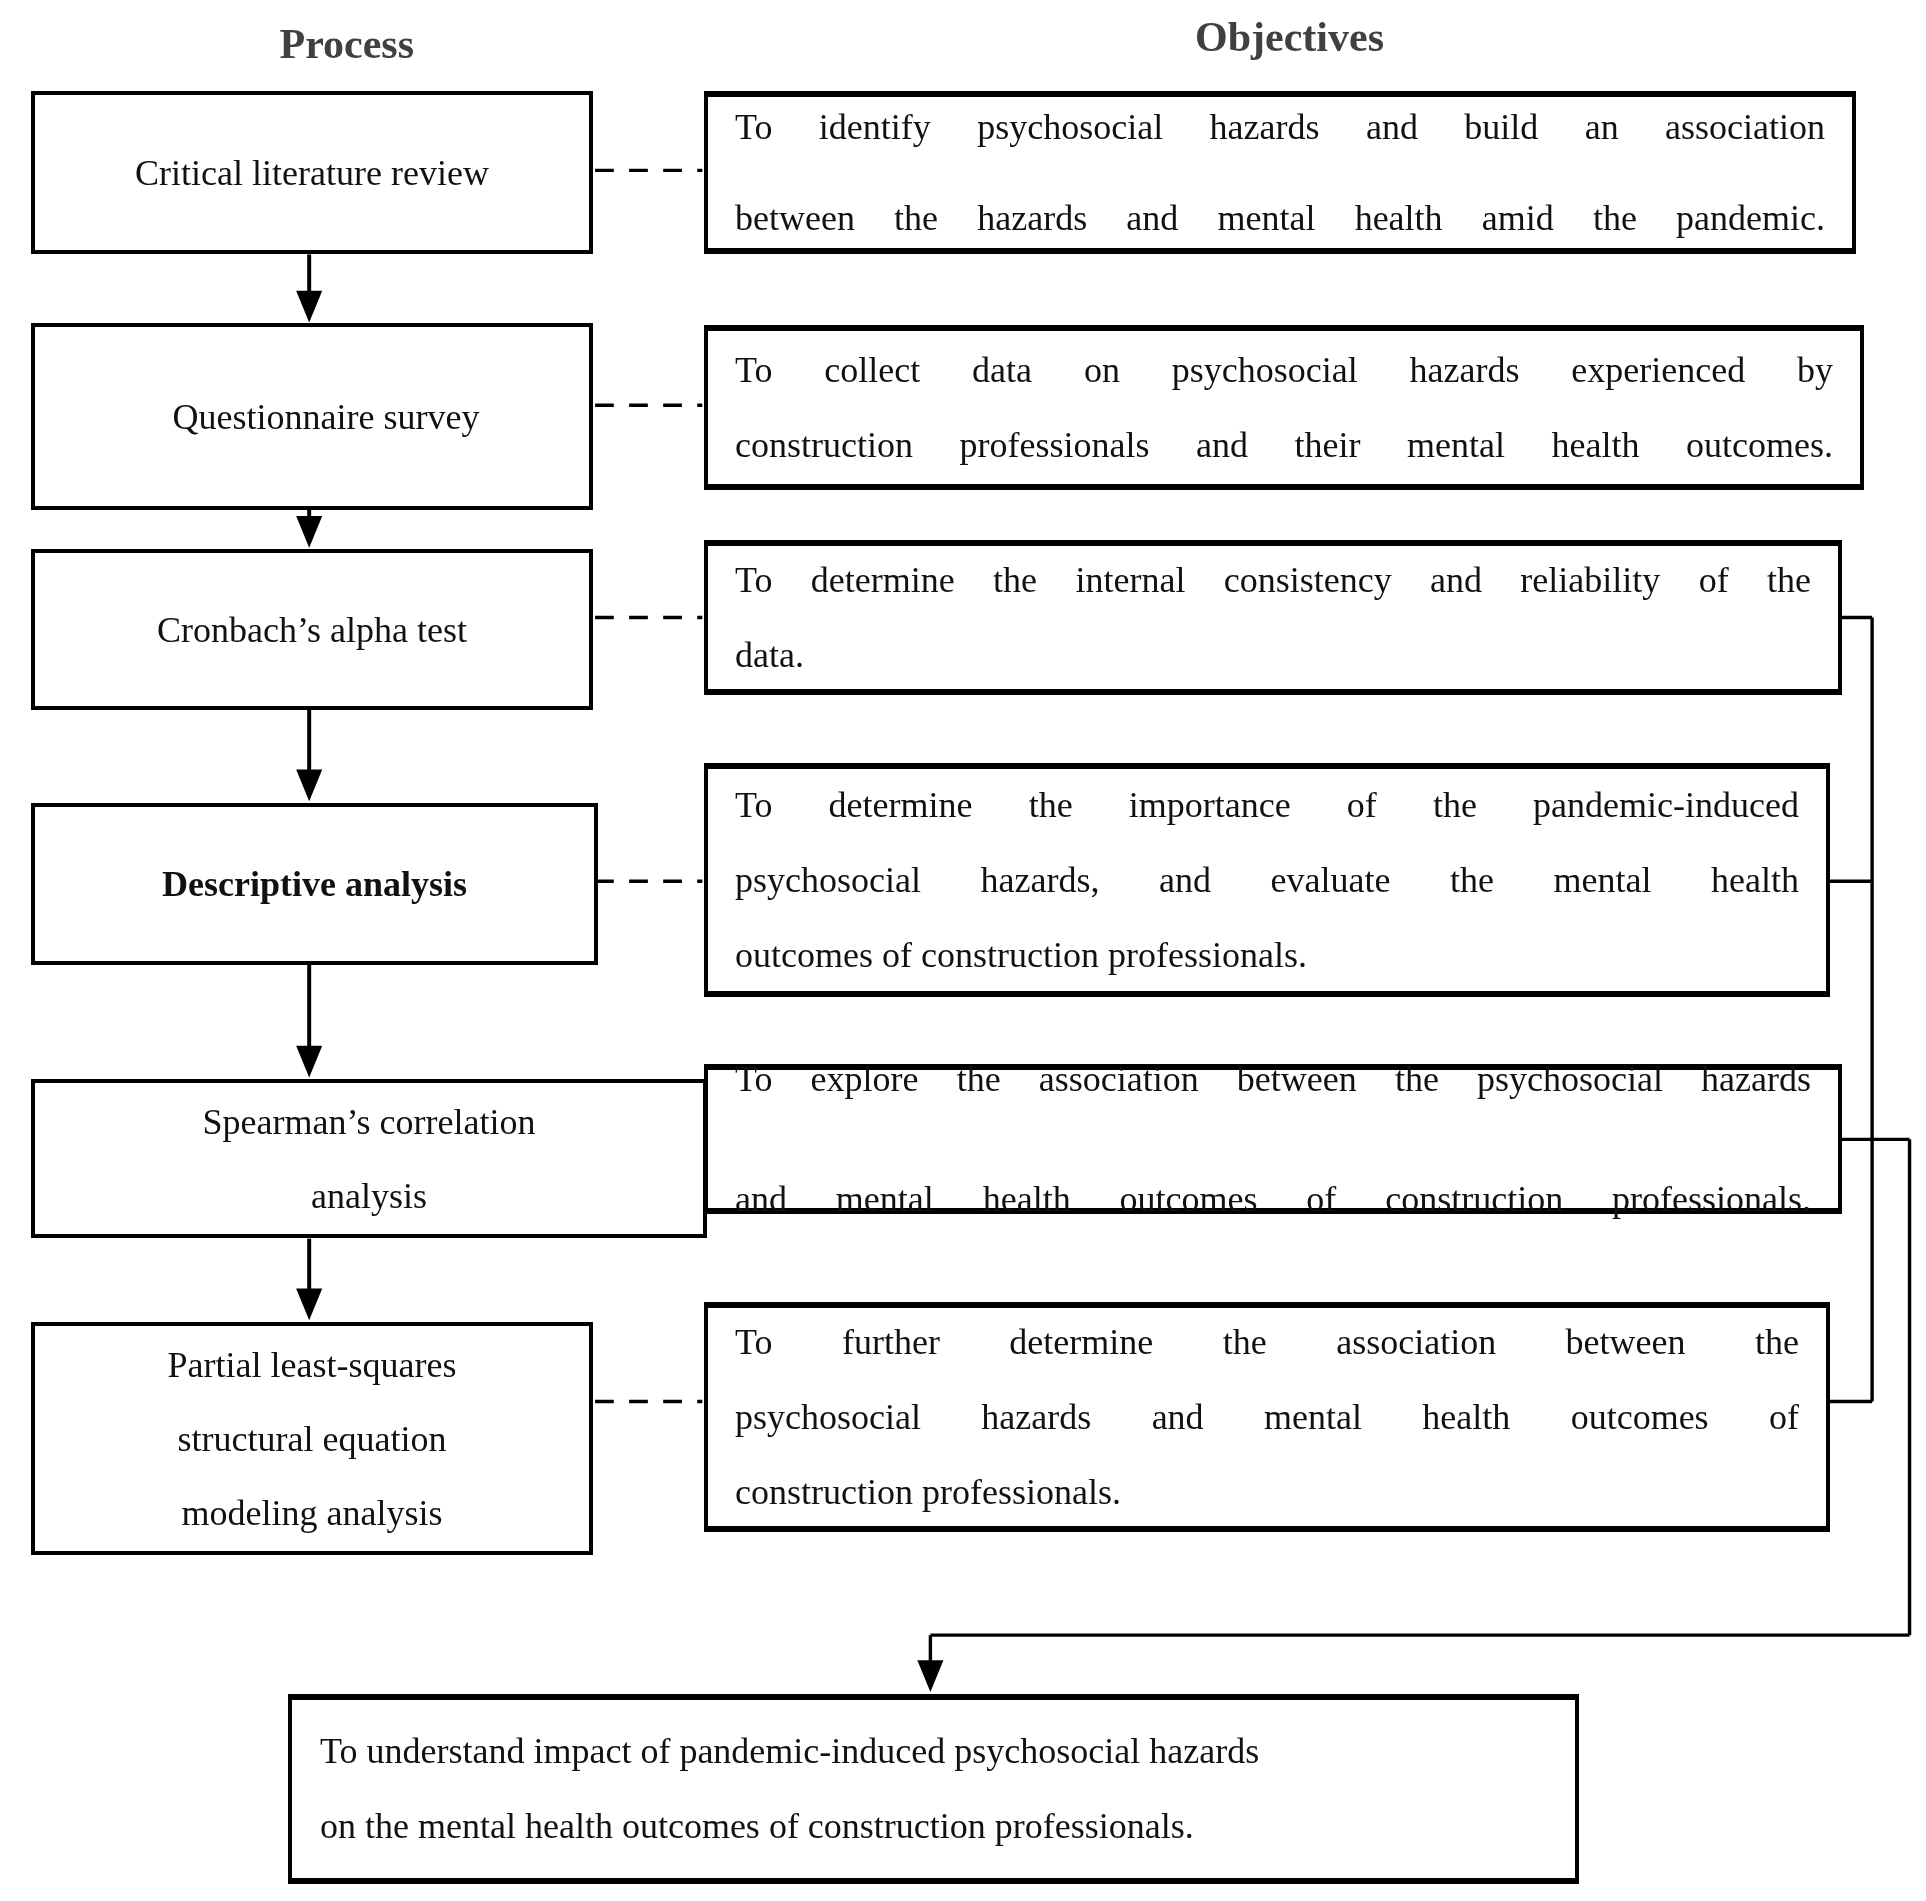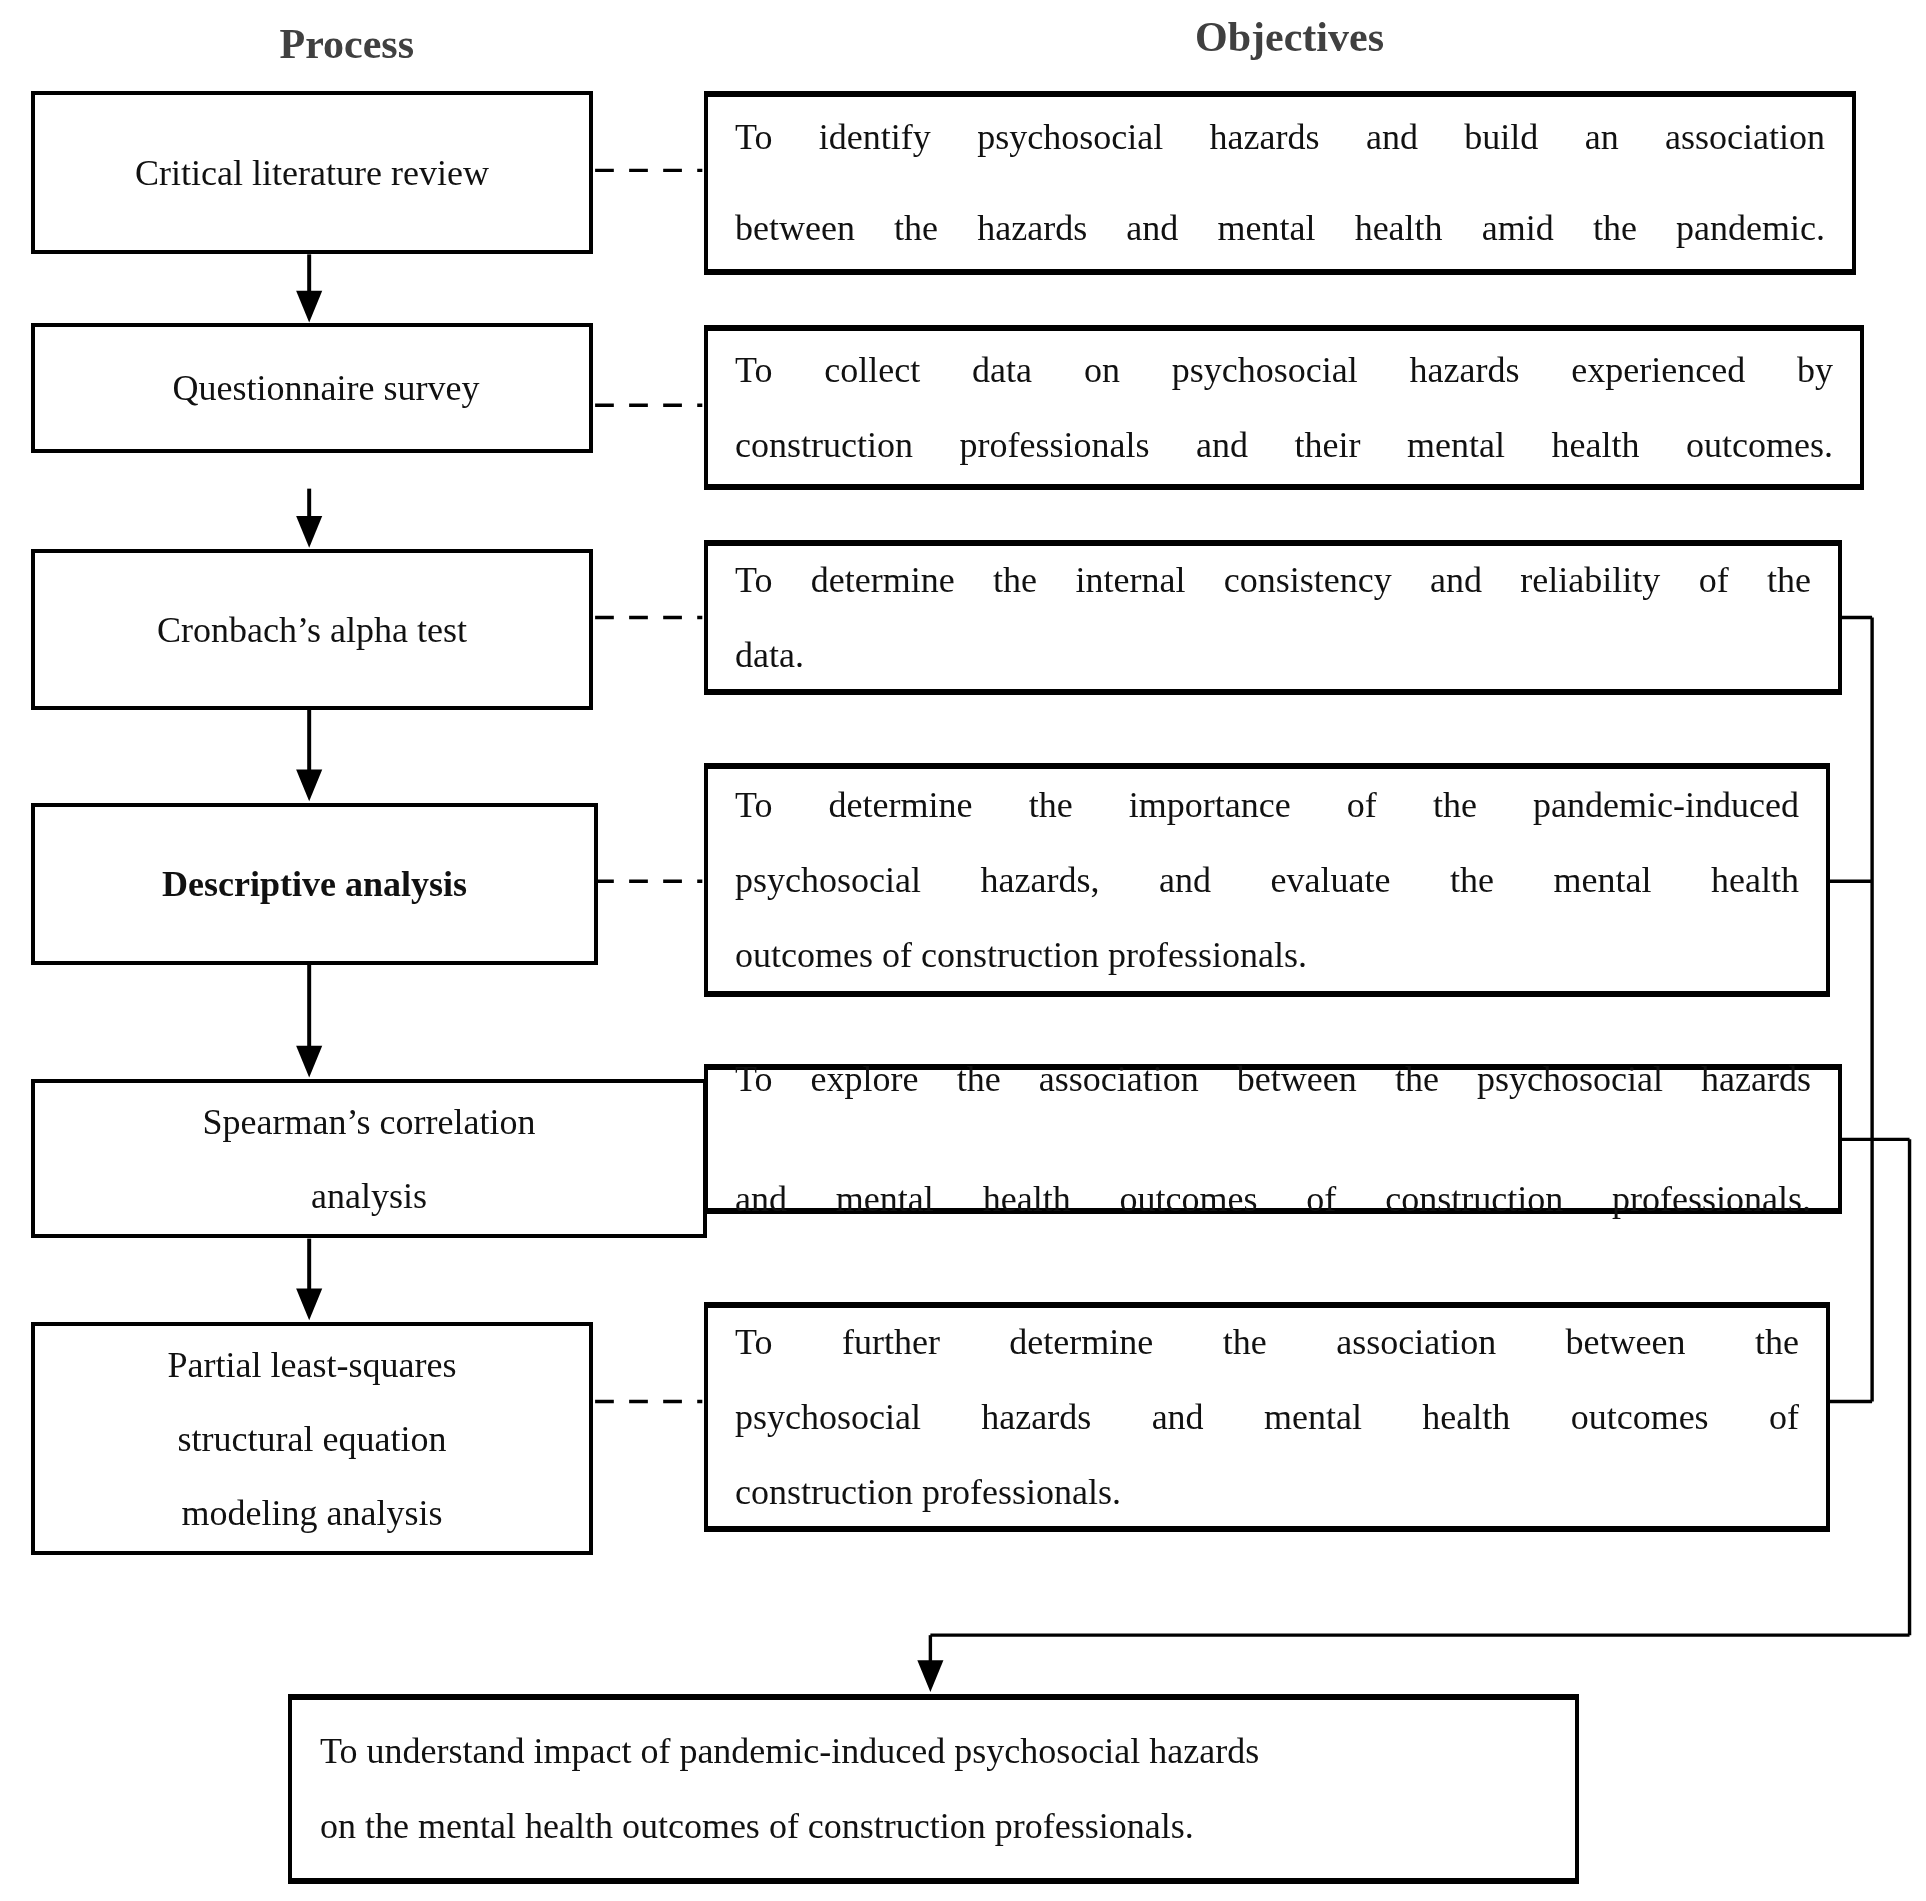--- a/index.html
+++ b/index.html
@@ -96,21 +96,21 @@
     </g>
   </svg>
 
   <div class="hdr" style="left:210px;top:20px;width:204px;">Process</div>
   <div class="hdr" style="left:1157px;top:12.5px;width:227px;">Objectives</div>
 
   <div class="box pbox" style="left:31px;top:91px;width:562px;height:163px;">
     <div class="pline">Critical literature review</div>
   </div>
 
-  <div class="box pbox" style="left:31px;top:323px;width:562px;height:130px;padding-left:28px;">
+  <div class="box pbox" style="left:31px;top:323px;width:562px;height:187px;padding-left:28px;">
     <div class="pline">Questionnaire survey</div>
   </div>
 
   <div class="box pbox" style="left:31px;top:549px;width:562px;height:161px;">
     <div class="pline">Cronbach’s alpha test</div>
   </div>
 
   <div class="box pbox" style="left:31px;top:803px;width:567px;height:162px;font-weight:bold;">
     <div class="pline">Descriptive analysis</div>
   </div>
@@ -119,21 +119,21 @@
     <div class="pline">Spearman’s correlation</div>
     <div class="pline">analysis</div>
   </div>
 
   <div class="box pbox" style="left:31px;top:1322px;width:562px;height:233px;">
     <div class="pline">Partial least-squares</div>
     <div class="pline">structural equation</div>
     <div class="pline">modeling analysis</div>
   </div>
 
-  <div class="box obox" style="left:704px;top:91px;width:1152px;height:184px;gap:16px;">
+  <div class="box obox" style="left:704px;top:91px;width:1152px;height:163px;gap:16px;">
     <div class="oline j">To identify psychosocial hazards and build an association</div>
     <div class="oline j">between the hazards and mental health amid the pandemic.</div>
   </div>
 
   <div class="box obox" style="left:704px;top:325px;width:1160px;height:165px;">
     <div class="oline j">To collect data on psychosocial hazards experienced by</div>
     <div class="oline j">construction professionals and their mental health outcomes.</div>
   </div>
 
   <div class="box obox" style="left:704px;top:540px;width:1138px;height:155px;">

